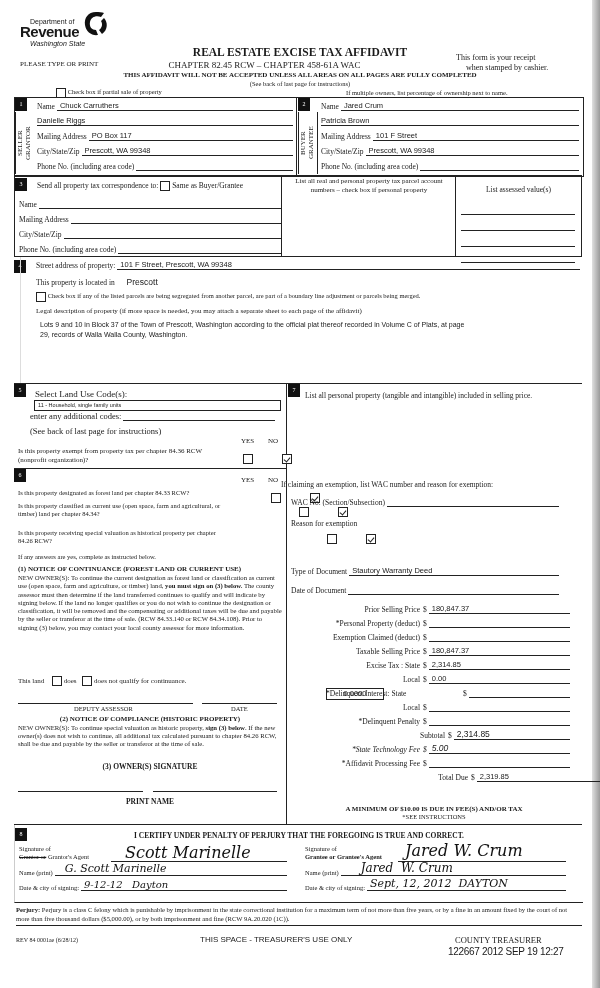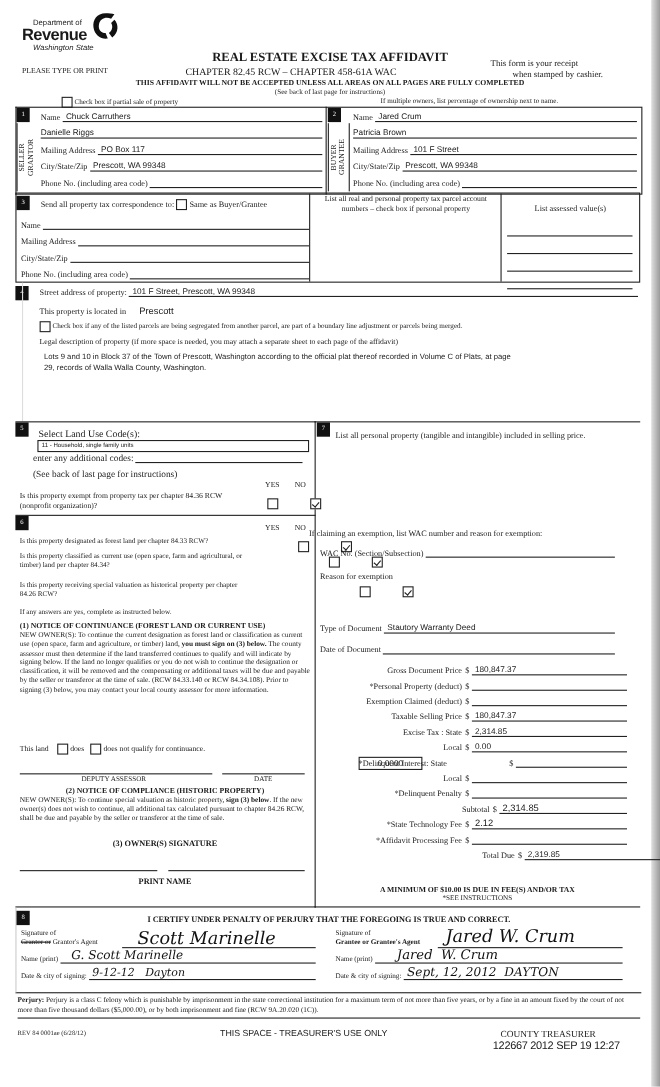--- a/index.html
+++ b/index.html
@@ -36,21 +36,21 @@
   <div class="abs sans" style="left:10px;top:32px;font-size:7px;font-style:italic;">Washington State</div>
   <svg class="abs" style="left:62px;top:2px;" width="28" height="28" viewBox="0 0 28 28">
     <path d="M14 2 C6 2 2 8 3 15 C4 22 10 26 16 25 L14 20 C10 20 7 17 8 12 C9 7 14 5 19 7 L22 3 C20 2 17 2 14 2Z" fill="#111"></path>
     <path d="M22 8 C26 12 26 20 20 24 L17 20 C20 18 21 14 19 11Z" fill="#111"></path>
   </svg>
 </div>
 
 <div class="abs serif" style="left:20px;top:60px;font-size:7px;">PLEASE TYPE OR PRINT</div>
 <div class="abs serif" style="left:0;width:600px;text-align:center;top:46px;font-size:11.5px;font-weight:bold;">REAL ESTATE EXCISE TAX AFFIDAVIT</div>
 <div class="abs serif" style="left:0;width:529px;text-align:center;top:60px;font-size:9px;">CHAPTER 82.45 RCW – CHAPTER 458-61A WAC</div>
-<div class="abs serif" style="left:446px;top:53px;font-size:8px;">This form is your receipt</div>
+<div class="abs serif" style="left:456px;top:53px;font-size:8px;">This form is your receipt</div>
 <div class="abs serif" style="left:466px;top:63px;font-size:8px;">when stamped by cashier.</div>
 <div class="abs serif" style="left:0;width:600px;text-align:center;top:71px;font-size:7px;font-weight:bold;">THIS AFFIDAVIT WILL NOT BE ACCEPTED UNLESS ALL AREAS ON ALL PAGES ARE FULLY COMPLETED</div>
 <div class="abs serif" style="left:0;width:600px;text-align:center;top:80px;font-size:6.5px;">(See back of last page for instructions)</div>
 <div class="abs lbl" style="left:56px;top:88px;font-size:6.5px;">
   <span class="chk"></span>
   <span>Check box if partial sale of property</span>
 </div>
 <div class="abs serif" style="left:346px;top:89px;font-size:6.5px;">If multiple owners, list percentage of ownership next to name.</div>
 
 
@@ -268,21 +268,21 @@
 <div class="row serif" style="left:291px;top:585px;width:280px;font-size:7.5px;">
     <span>Date of Document</span>
     <div class="fill val" style="margin-right:12px;">
       <span></span>
     </div>
   </div>
 
 <div class="abs" style="left:286px;top:604px;width:296px;">
 
   <div class="abs row serif" style="left:0;top:0px;width:284px;font-size:7.5px;">
-      <span style="width:134px;text-align:right;">Gross Document Price</span>
+      <span style="width:134px;text-align:right;">Prior Selling Price</span>
       <span style="margin-left:3px">$</span>
       <div class="fill">
         <span class="amt">180,847.37</span>
       </div>
     </div>
   <div class="abs row serif" style="left:0;top:14px;width:284px;font-size:7.5px;">
       <span style="width:134px;text-align:right;">*Personal Property (deduct)</span>
       <span style="margin-left:3px">$</span>
       <div class="fill">
         <span class="amt"></span>
@@ -340,25 +340,25 @@
         <span class="amt"></span>
       </div>
     </div>
   <div class="abs row serif" style="left:0;top:126px;width:284px;font-size:7.5px;">
       <span style="width:159px;text-align:right;">Subtotal</span>
       <span style="margin-left:3px">$</span>
       <div class="fill">
         <span class="amt" style="font-size:8.5px;">2,314.85</span>
       </div>
     </div>
-  <div class="abs row serif" style="left:0;top:140px;width:284px;font-size:7.5px;">
+  <div class="abs row serif" style="left:0;top:140px;width:284px;font-size:7.5px;font-style:italic;">
       <span style="width:134px;text-align:right;">*State Technology Fee</span>
       <span style="margin-left:3px">$</span>
       <div class="fill">
-        <span class="amt" style="font-size:8.5px;">2.12</span>
+        <span class="amt" style="font-size:8.5px;">5.00</span>
       </div>
     </div>
   <div class="abs row serif" style="left:0;top:154px;width:284px;font-size:7.5px;">
       <span style="width:134px;text-align:right;">*Affidavit Processing Fee</span>
       <span style="margin-left:3px">$</span>
       <div class="fill">
         <span class="amt"></span>
       </div>
     </div>
   <div class="abs row serif" style="left:0;top:168px;width:284px;font-size:7.5px;padding-left:48px;">

